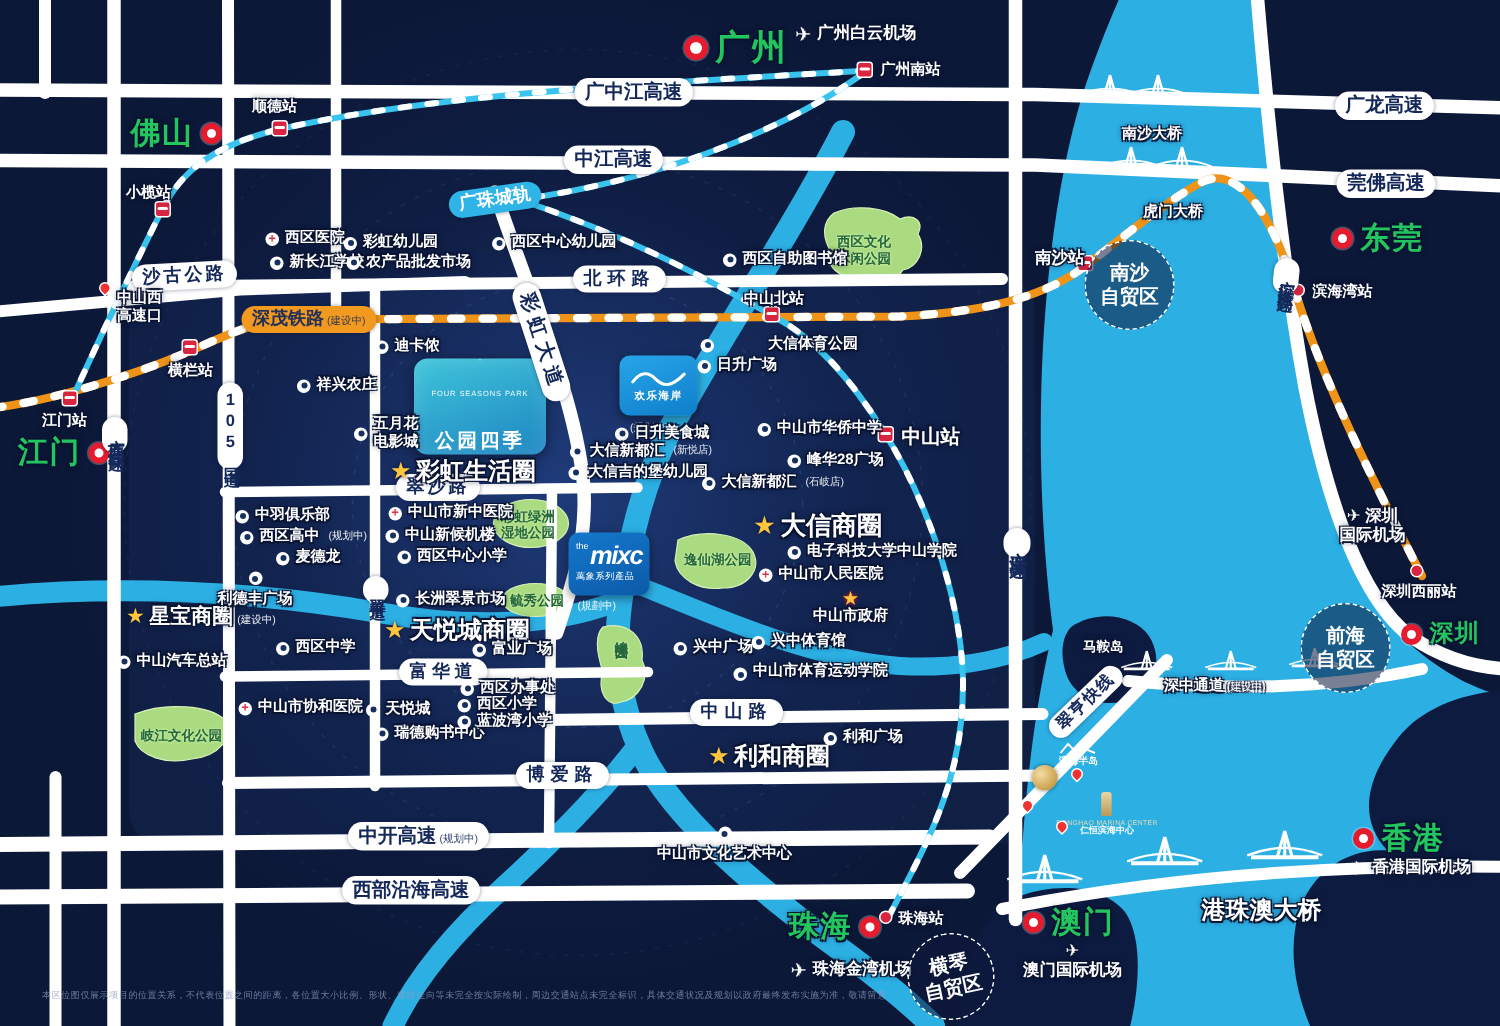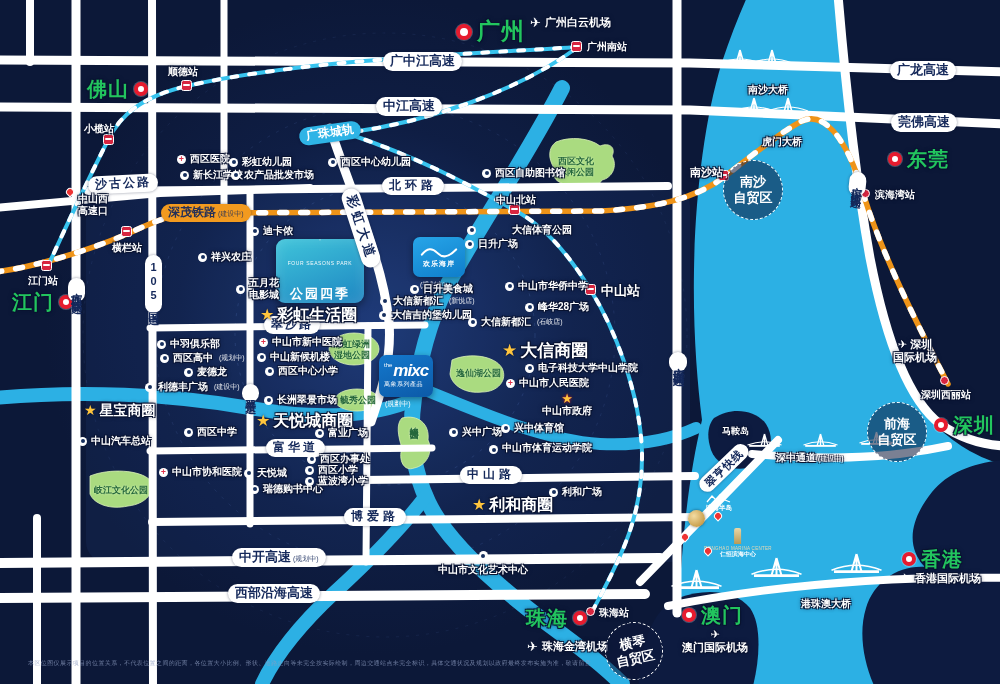--- a/index.html
+++ b/index.html
@@ -202,21 +202,21 @@
         <span class="ring" style="height: 14px; width: 14px;"></span>
       </div>
       <div class="lbl city" style="left: 12px; top: 290px; font-size: 20px;">
         <span class="o">江门</span>
         <span class="ring" style="height: 14px; width: 14px;"></span>
       </div>
       <div class="lbl city" style="left: 888px; top: 147px; font-size: 20px;">
         <span class="ring" style="height: 14px; width: 14px;"></span>
         <span class="o">东莞</span>
       </div>
-      <div class="lbl city" style="left: 934px; top: 413px; font-size: 20px; justify-content: center;">
+      <div class="lbl city" style="left: 934px; top: 413px; font-size: 16px; justify-content: center;">
         <span class="ring" style="height: 14px; width: 14px;"></span>
         <span class="o">深圳</span>
       </div>
       <div class="lbl city" style="left: 526px; top: 606px; font-size: 20px;">
         <span class="o">珠海</span>
         <span class="ring" style="height: 14px; width: 14px;"></span>
       </div>
       <div class="lbl city" style="left: 682px; top: 603px; font-size: 20px;">
         <span class="ring" style="height: 14px; width: 14px;"></span>
         <span class="o">澳门</span>
@@ -278,21 +278,21 @@
       <div class="lbl pill pill-orange" style="left: 161px; top: 204px; font-size: 12px;">深茂铁路<span class="sfx">(建设中)</span></div>
       <div class="lbl pill pill-cyan" style="left: 330px; top: 133px; font-size: 12px; transform: translate(-50%, -50%) rotate(-8deg);">广珠城轨</div>
       <div class="lbl pill" style="left: 361px; top: 228px; font-size: 13px; letter-spacing: 4px; transform: translate(-50%, -50%) rotate(72deg);">彩虹大道</div>
       <div class="lbl pill" style="left: 724px; top: 468px; font-size: 11px; letter-spacing: 1px; transform: translate(-50%, -50%) rotate(-44deg);">翠亨快线</div>
       <div class="lbl pill-v" style="left: 145px; top: 255px; font-size: 11px;">105国道</div>
       <div class="lbl pill-v" style="left: 68px; top: 278px; font-size: 11px;">广珠西线高速</div>
       <div class="lbl pill-v" style="left: 242px; top: 384px; font-size: 11px;">翠景道</div>
       <div class="lbl pill-v" style="left: 669px; top: 352px; font-size: 12px;">广澳高速</div>
       <div class="lbl pill-v" style="left: 849px; top: 172px; font-size: 11px; transform: rotate(6deg);">广深沿江高速</div>
       <div class="lbl water-t o" style="left: 776px; top: 452px; font-size: 10px;">深中通道<span class="sfx">(建设中)</span></div>
-      <div class="lbl water-t o" style="left: 784px; top: 598px; font-size: 10px; padding-left: 17px;">港珠澳大桥</div>
+      <div class="lbl water-t o" style="left: 784px; top: 598px; font-size: 16px; padding-left: 17px;">港珠澳大桥</div>
       <div class="lbl water-t o" style="left: 748px; top: 84px; font-size: 10px;">南沙大桥</div>
       <div class="lbl water-t o" style="left: 762px; top: 136px; font-size: 10px;">虎门大桥</div>
       <div class="lbl water-t o" style="left: 722px; top: 426px; font-size: 9px;">马鞍岛</div>
       <div class="lbl water-t o pre" style="left: 78px; top: 193px; font-size: 10px;">中山西
 高速口</div>
       <div class="lbl ftz" style="left: 723px; top: 160px; height: 60px; width: 60px; font-size: 13px;">南沙
 自贸区</div>
       <div class="lbl ftz" style="left: 867px; top: 402px; height: 60px; width: 60px; font-size: 13px;">前海
 自贸区</div>
       <div class="lbl ftz" style="left: 605px; top: 622px; height: 58px; width: 58px; font-size: 13px; transform: rotate(-12deg);">横琴
@@ -368,21 +368,21 @@
       </div>
       <div class="lbl poi" style="left: 160px; top: 352px;">
         <span class="ic"></span>
         <span class="o">西区高中</span>
         <span class="sfx">(规划中)</span>
       </div>
       <div class="lbl poi" style="left: 184px; top: 366px;">
         <span class="ic"></span>
         <span class="o">麦德龙</span>
       </div>
-      <div class="lbl poi" style="left: 145px; top: 381px;">
+      <div class="lbl poi" style="left: 145px; top: 381px; flex-direction: column;">
         <span class="ic"></span>
         <span class="o">利德丰广场</span>
         <span class="sfx">(建设中)</span>
       </div>
       <div class="lbl poi" style="left: 259px; top: 336px;">
         <span class="ic hosp">+</span>
         <span class="o">中山市新中医院</span>
       </div>
       <div class="lbl poi" style="left: 257px; top: 351px;">
         <span class="ic"></span>

